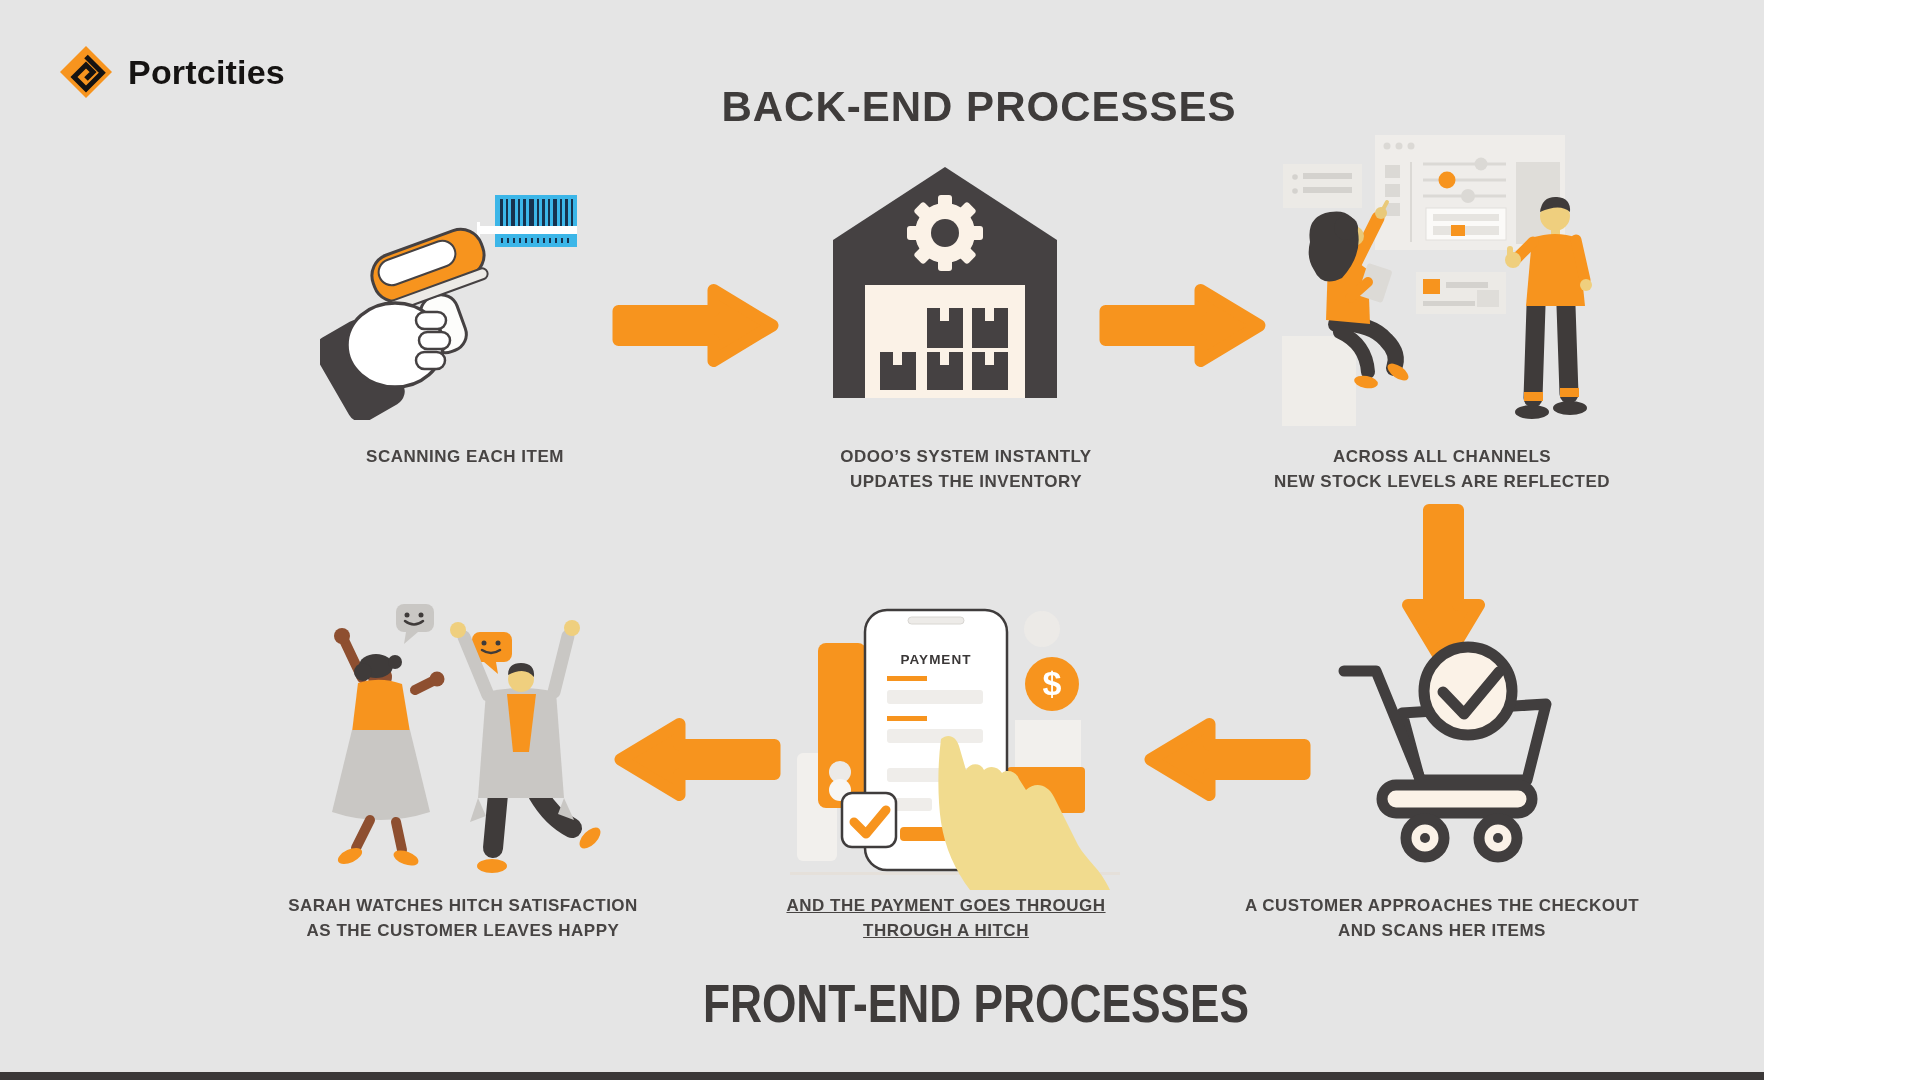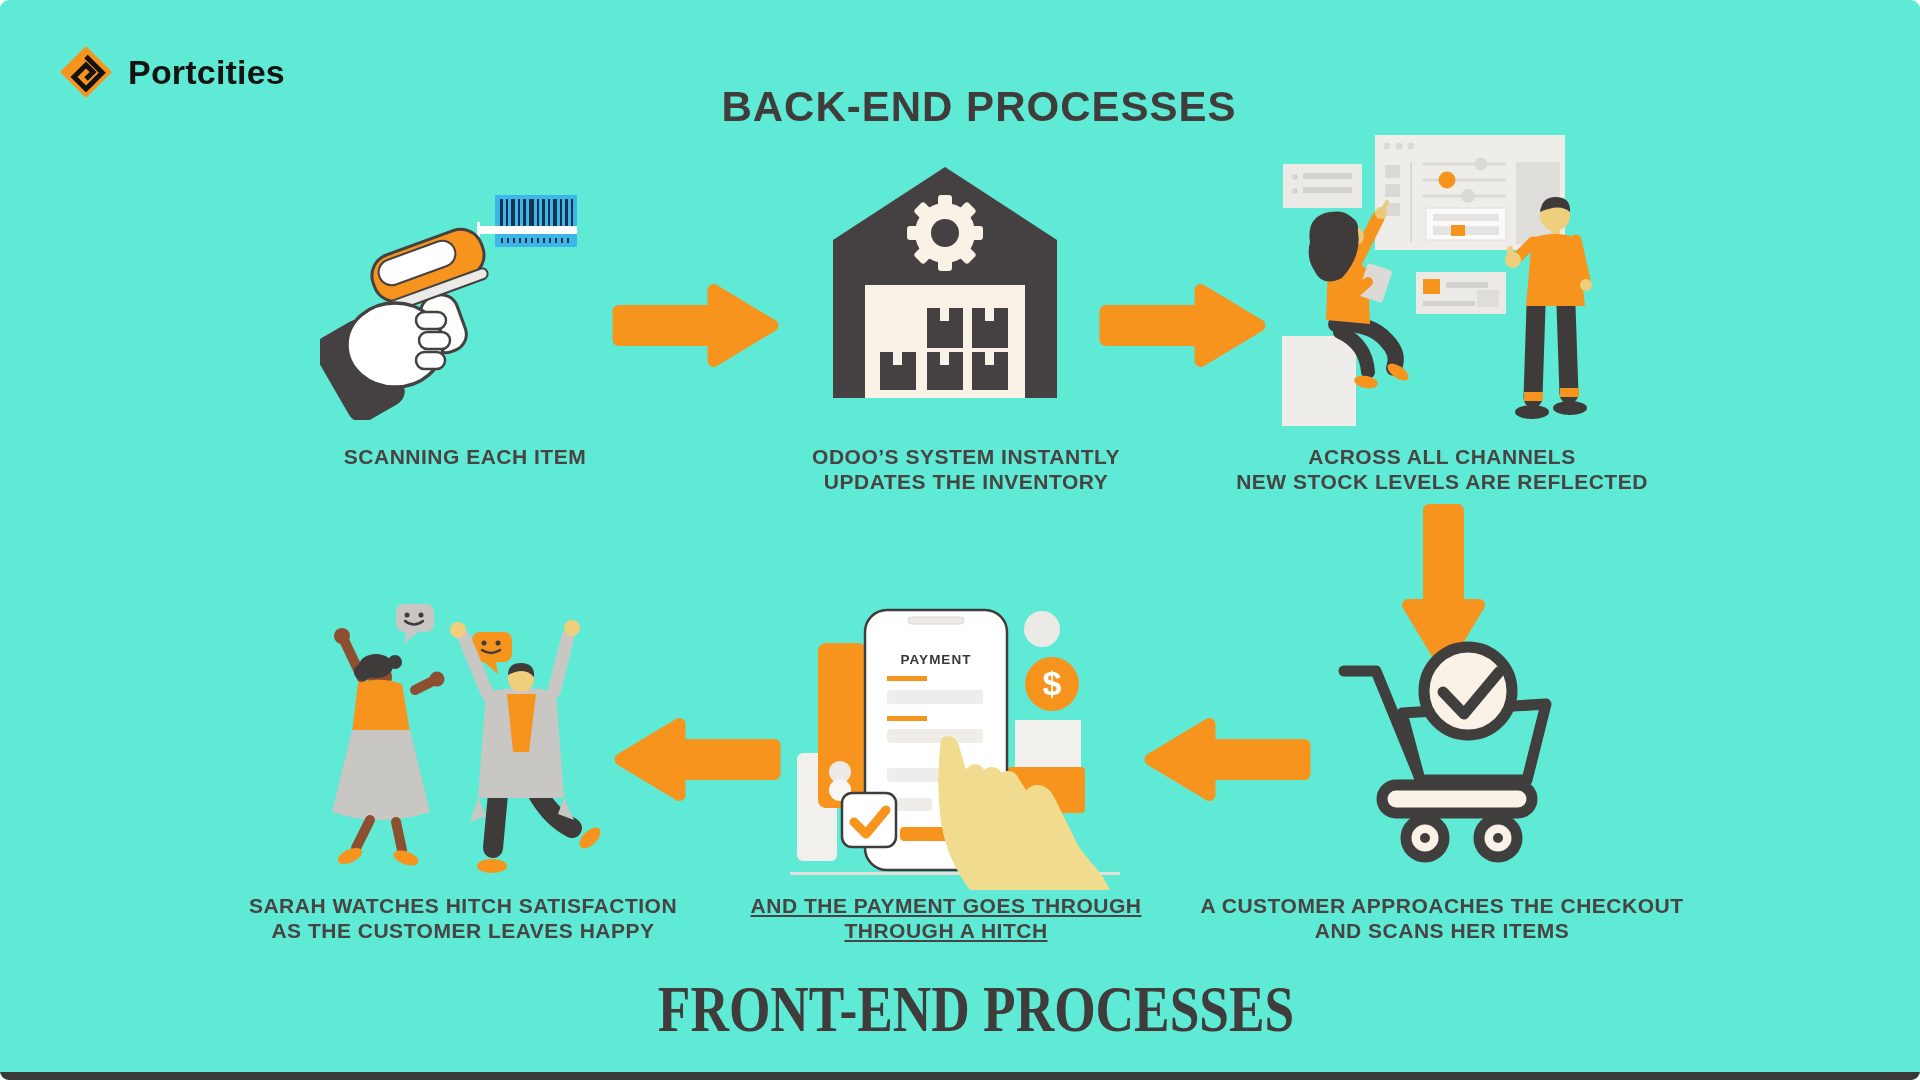--- a/index.html
+++ b/index.html
@@ -1,31 +1,31 @@
 <!DOCTYPE html>
 <html><head>
 <meta charset="utf-8">
 <style>
   html,body{margin:0;padding:0;}
   body{font-family:"Liberation Sans",sans-serif;}
-  #canvas{position:relative;width:1920px;height:1080px;background:#5eead4;overflow:hidden;border-radius:9px;}
+  #canvas{position:relative;width:1764px;height:1080px;background:#e5e5e5;overflow:hidden;}
 
   
   .logo{position:absolute;left:58px;top:44px;display:flex;align-items:center;gap:14px;}
   .logo-text{font-size:34px;font-weight:700;color:#151312;letter-spacing:.2px;}
 
   
   .big-title{position:absolute;transform:translateX(-50%);color:#3F3C3B;font-weight:700;white-space:nowrap;}
   .title-top{left:979px;top:46px;font-size:42px;letter-spacing:1px;margin-top:37px;}
-  .title-bottom{left:976px;top:972px;font-size:65px;font-family:Liberation Serif, serif;}
+  .title-bottom{left:976px;top:972px;font-size:54px;}
   .title-bottom .squeeze{display:inline-block;transform:scaleX(.82);transform-origin:center;letter-spacing:0px;}
 
   
   .caption{position:absolute;transform:translateX(-50%);text-align:center;
-           font-size:21px;font-weight:700;color:#474443;letter-spacing:.5px;line-height:25px;white-space:nowrap;}
+           font-size:17px;font-weight:700;color:#474443;letter-spacing:.5px;line-height:25px;white-space:nowrap;}
   .cap-b1{left:465px;top:444px;}
   .cap-b2{left:946px;top:444px;margin-left:20px;}
   .cap-b3{left:1442px;top:444px;}
   .cap-f-cart{left:1442px;top:893px;}
   .cap-f-pay{left:946px;top:893px;text-decoration:underline;}
   .cap-f-sarah{left:463px;top:893px;}
 
   .abs{position:absolute;}
   .footer-bar{position:absolute;left:0;right:0;bottom:0;height:8px;background:#3B3838;}
 </style>

